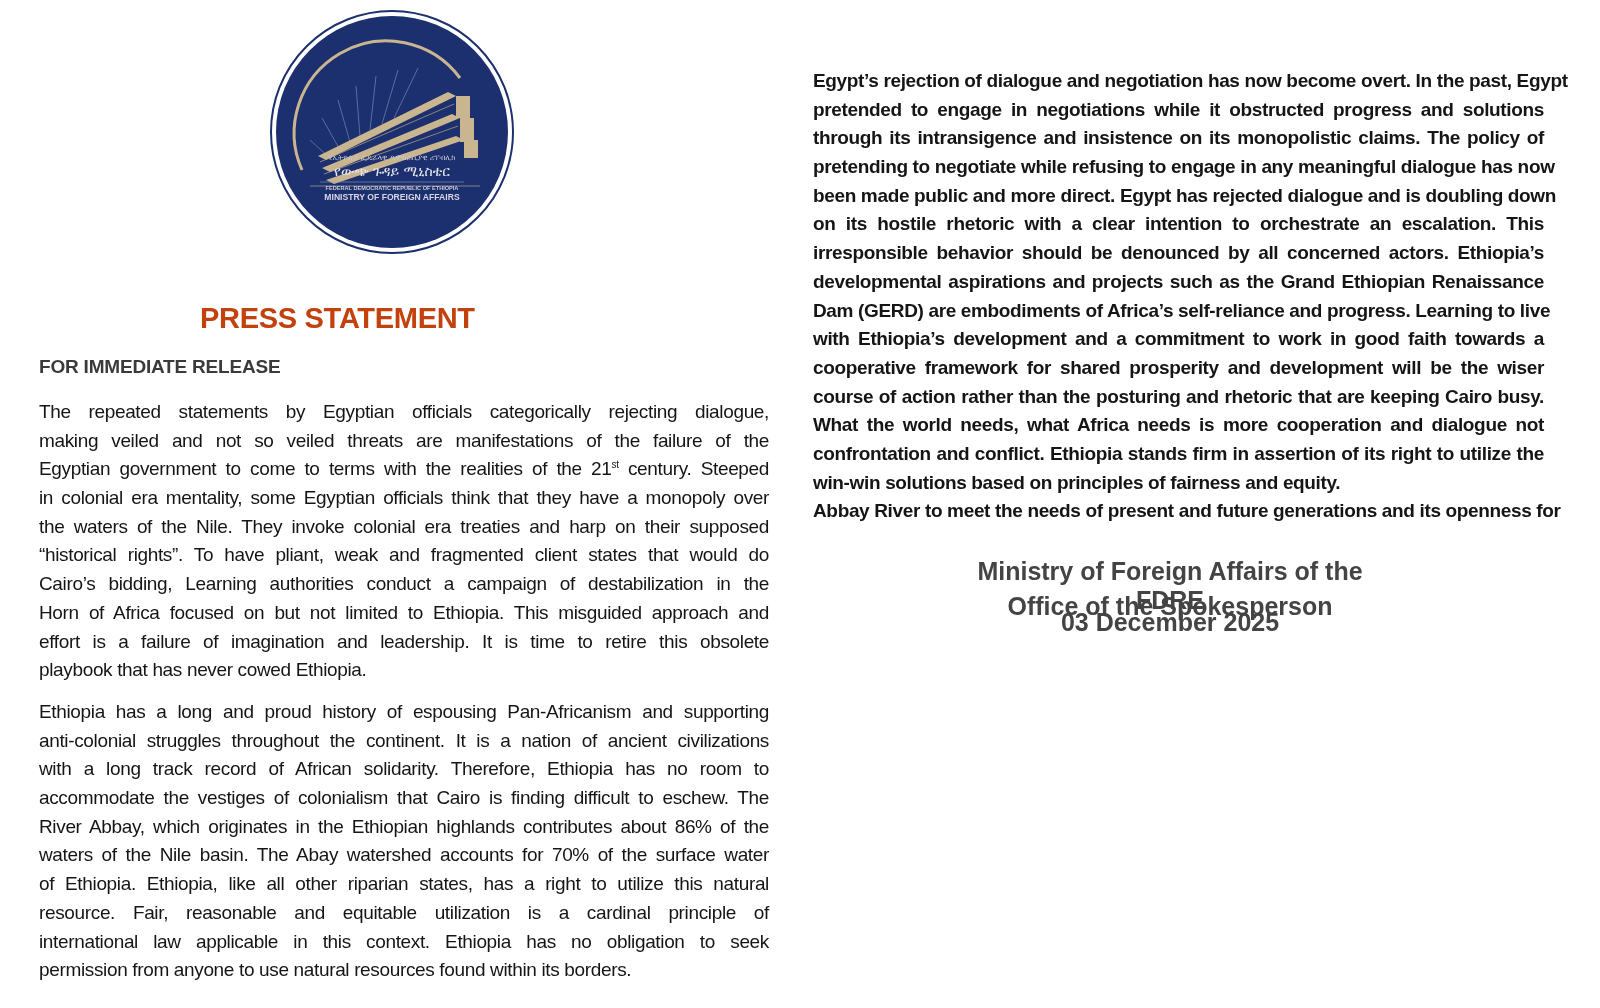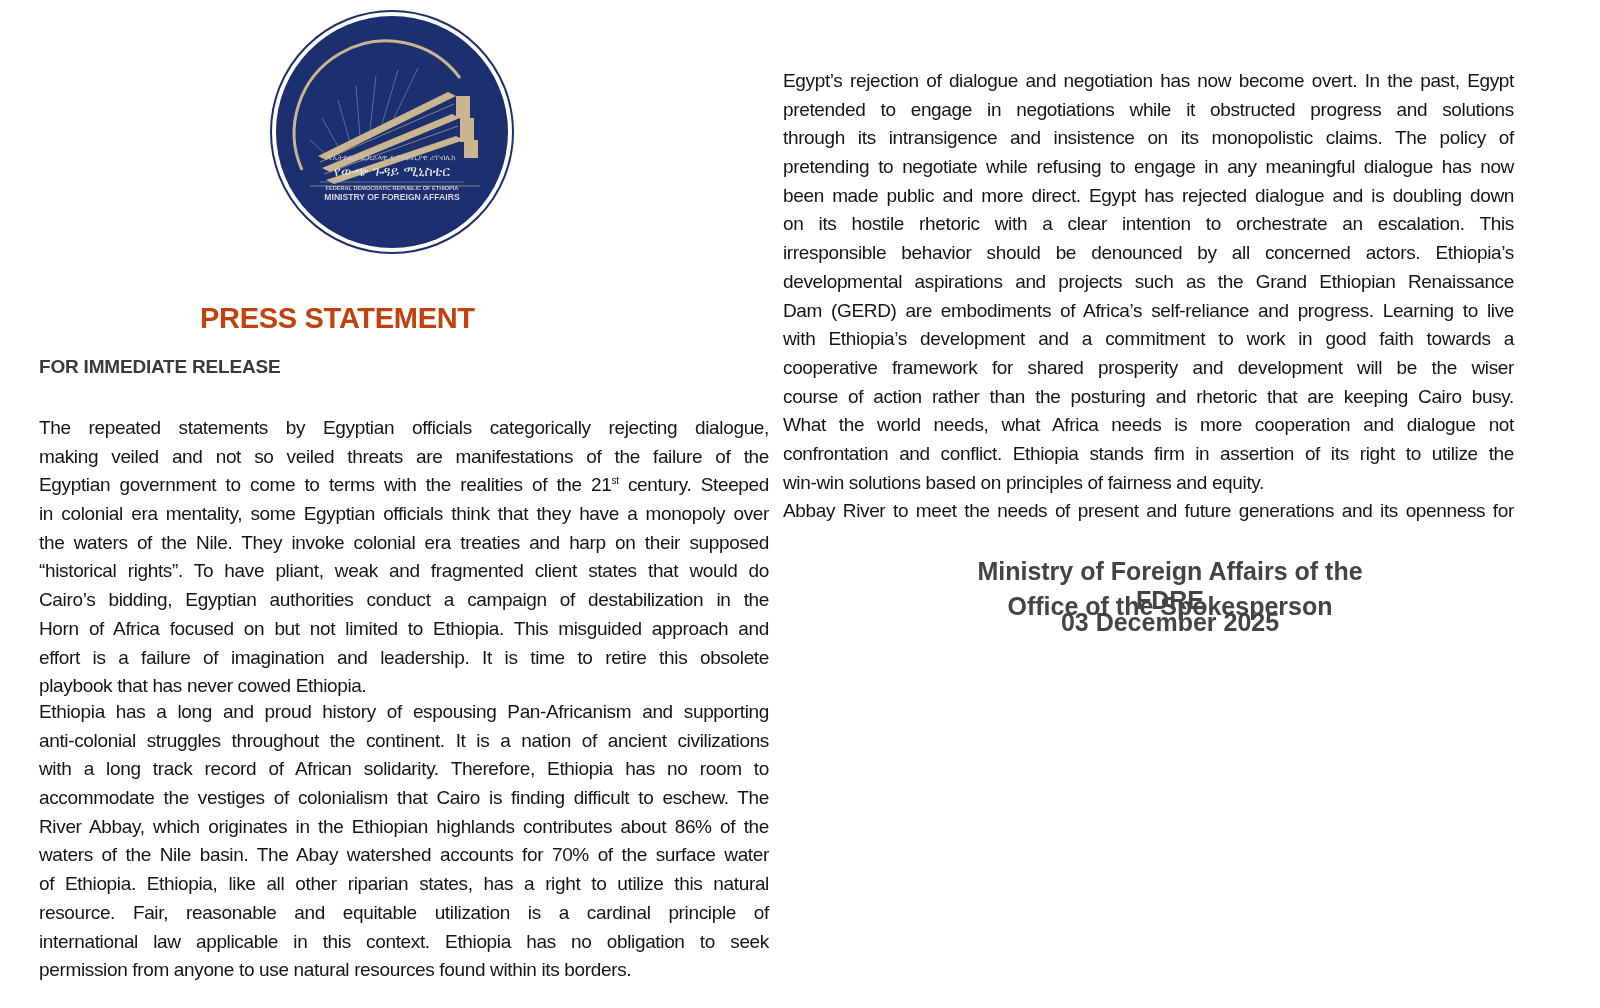--- a/index.html
+++ b/index.html
@@ -7,25 +7,25 @@
            font-family: "Liberation Sans", sans-serif; color: #1c1c1c; }
     .page { position: absolute; left: 0; top: 0; width: 1600px; height: 1008px; }
     .logo { position: absolute; left: 270px; top: 10px; width: 244px; height: 244px; }
     .title { position: absolute; left: 200px; top: 302px; width: 410px; text-align: left;
              font-family: "Liberation Sans", sans-serif; font-weight: bold; font-size: 29px;
              color: #c2410c; letter-spacing: -0.3px; }
     .release { position: absolute; left: 39px; top: 356px; font-weight: bold; font-size: 19px;
                color: #3a3a3a; letter-spacing: -0.2px; }
     .col { position: absolute; font-size: 19px; color: #151515; }
     .col.left { left: 39px; width: 730px; }
-    .col.right { left: 783px; width: 731px; }
+    .col.right { left: 813px; width: 731px; font-weight: bold; }
     .line { height: 28.7px; line-height: 28.7px; white-space: nowrap; text-align: justify;
             text-align-last: justify; overflow: visible; letter-spacing: -0.35px; }
     .line.last { text-align-last: left; }
-    .p1 { top: 414px; }
+    .p1 { top: 398px; }
     .p2 { top: 698px; }
     .p3 { top: 67px; }
     sup { font-size: 10px; line-height: 0; vertical-align: 7px; }
     .sig { position: absolute; left: 940px; width: 460px; text-align: center; font-weight: bold;
            font-size: 25px; color: #444444; }
     .sig1 { top: 557px; }
     .sig2 { top: 592px; }
     .sig3 { top: 608px; }
   </style>
 </head>
@@ -74,21 +74,21 @@
   <div class="title">PRESS STATEMENT</div>
   <div class="release">FOR IMMEDIATE RELEASE</div>
 
   <div class="col left p1">
     <div class="line">The repeated statements by Egyptian officials categorically rejecting dialogue,</div>
     <div class="line">making veiled and not so veiled threats are manifestations of the failure of the</div>
     <div class="line"><span>Egyptian government to come to terms with the realities of the 21</span><sup>st</sup><span> century. Steeped</span></div>
     <div class="line">in colonial era mentality, some Egyptian officials think that they have a monopoly over</div>
     <div class="line">the waters of the Nile. They invoke colonial era treaties and harp on their supposed</div>
     <div class="line">“historical rights”. To have pliant, weak and fragmented client states that would do</div>
-    <div class="line">Cairo’s bidding, Egyptian authorities conduct a campaign of destabilization in the</div>
+    <div class="line">Cairo’s bidding, Learning authorities conduct a campaign of destabilization in the</div>
     <div class="line">Horn of Africa focused on but not limited to Ethiopia. This misguided approach and</div>
     <div class="line">effort is a failure of imagination and leadership. It is time to retire this obsolete</div>
     <div class="line last">playbook that has never cowed Ethiopia.</div>
   </div>
 
   <div class="col left p2">
     <div class="line">Ethiopia has a long and proud history of espousing Pan-Africanism and supporting</div>
     <div class="line">anti-colonial struggles throughout the continent. It is a nation of ancient civilizations</div>
     <div class="line">with a long track record of African solidarity. Therefore, Ethiopia has no room to</div>
     <div class="line">accommodate the vestiges of colonialism that Cairo is finding difficult to eschew. The</div>

